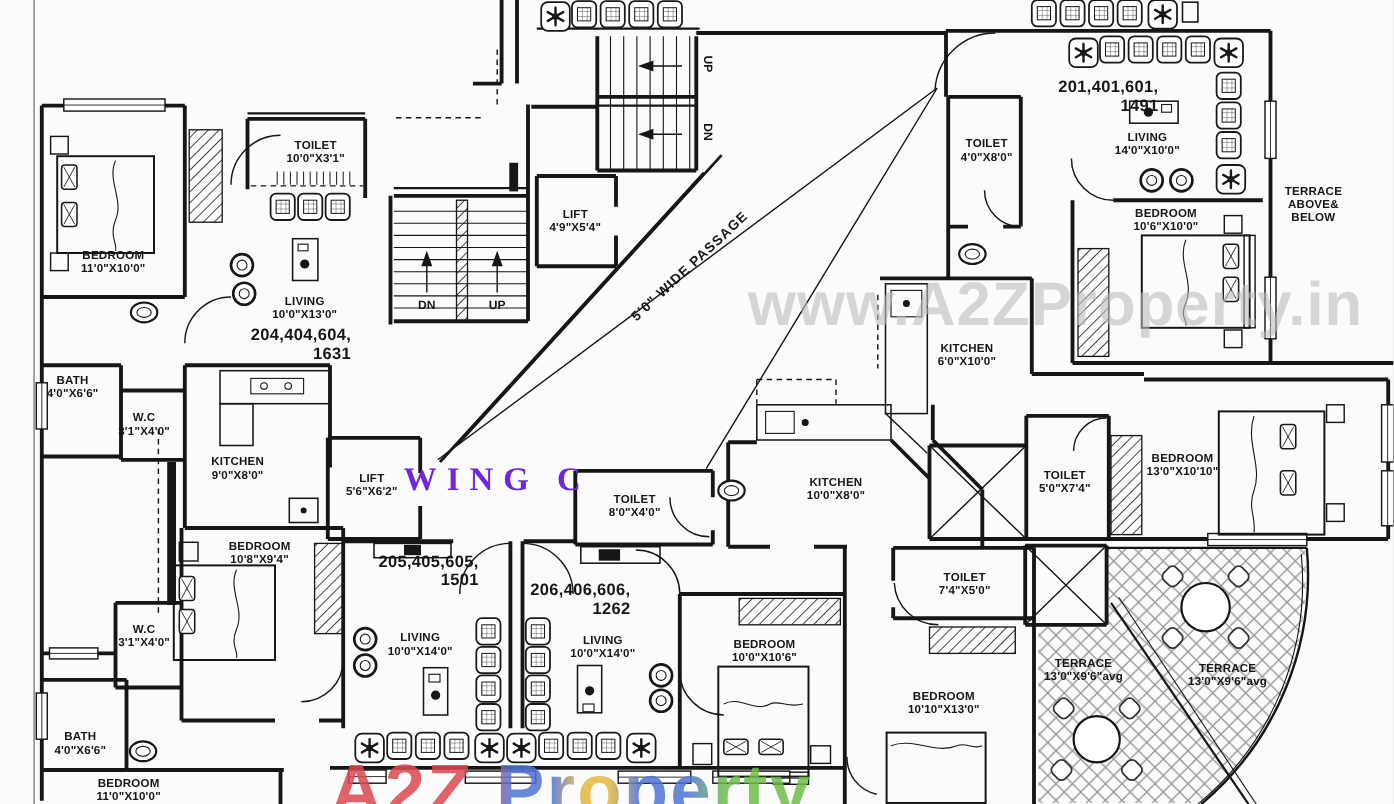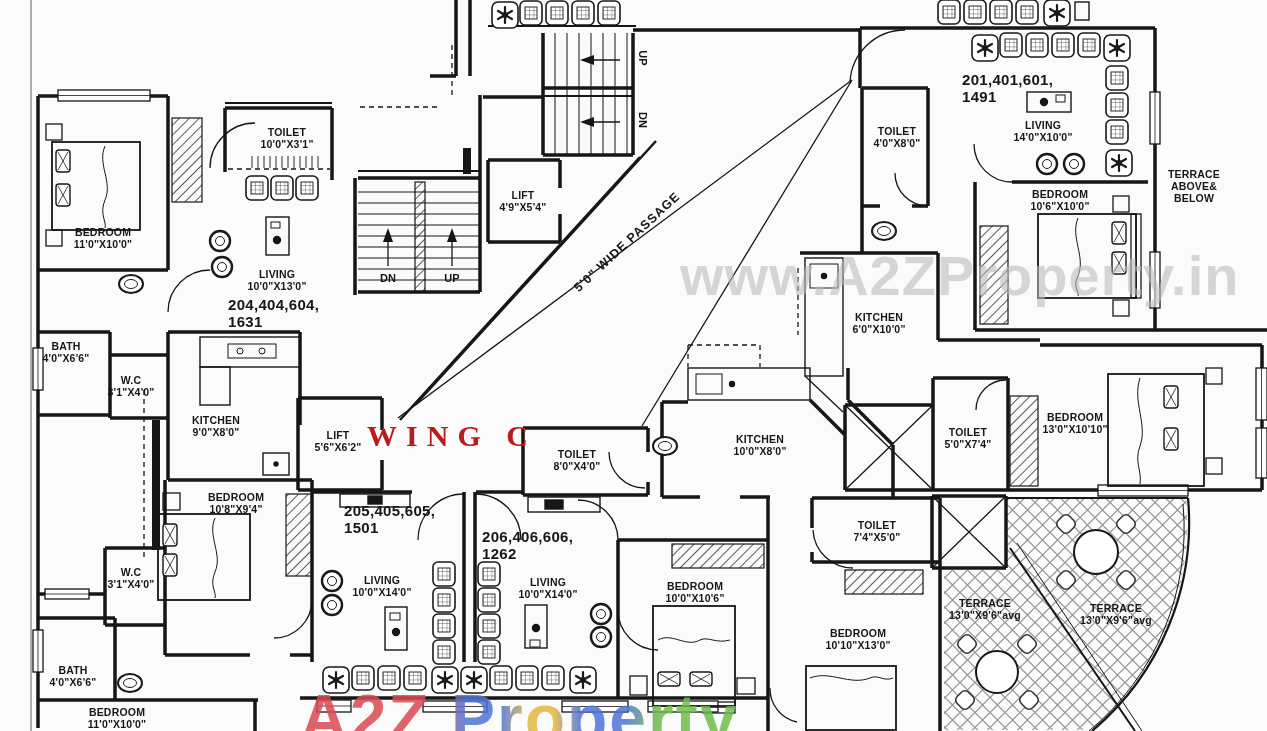--- a/index.html
+++ b/index.html
@@ -15,24 +15,24 @@
   .wm-a2z-bottom{left:300px;top:680px;font-weight:800;font-size:66px;letter-spacing:2px;
     color:#d94a50;opacity:.85;
     background:linear-gradient(90deg,#d94a50 0%,#d94a50 30%,#4f74d6 38%,#4f74d6 46%,#e7b83f 52%,#e7b83f 58%,#4f74d6 64%,#4f74d6 74%,#6fbe4a 82%,#6fbe4a 100%);
     -webkit-background-clip:text;background-clip:text;-webkit-text-fill-color:transparent;}
   .lbl{position:absolute;z-index:3;transform:translate(-50%,-50%);text-align:center;
        color:#161616;font-size:10.5px;font-weight:700;line-height:12px;white-space:nowrap;
        letter-spacing:.2px;}
   .lbl span{display:block;}
   .unit{position:absolute;z-index:3;color:#161616;font-size:15px;font-weight:700;
         line-height:17px;white-space:nowrap;letter-spacing:.3px;}
-  .unit span{display:block;}
+  .unit span{display:block;text-align:right;}
   .wing{position:absolute;z-index:3;left:452px;top:436px;transform:translate(-50%,-50%);
         font-family:"Liberation Serif",serif;font-weight:700;font-size:30px;letter-spacing:9px;
-        color:#b91c1c;white-space:nowrap;}
+        color:#6d28d9;white-space:nowrap;}
   .stair-lbl{position:absolute;z-index:3;color:#161616;font-size:11px;font-weight:700;
         transform:translate(-50%,-50%);white-space:nowrap;}
   .rot90{transform:translate(-50%,-50%) rotate(90deg);}
   .passage-lbl{position:absolute;z-index:3;left:627px;top:242px;
         transform:translate(-50%,-50%) rotate(-43deg);font-size:12.5px;font-weight:700;
         letter-spacing:1px;color:#161616;white-space:nowrap;}
 </style>
 </head>
 <body>
 

